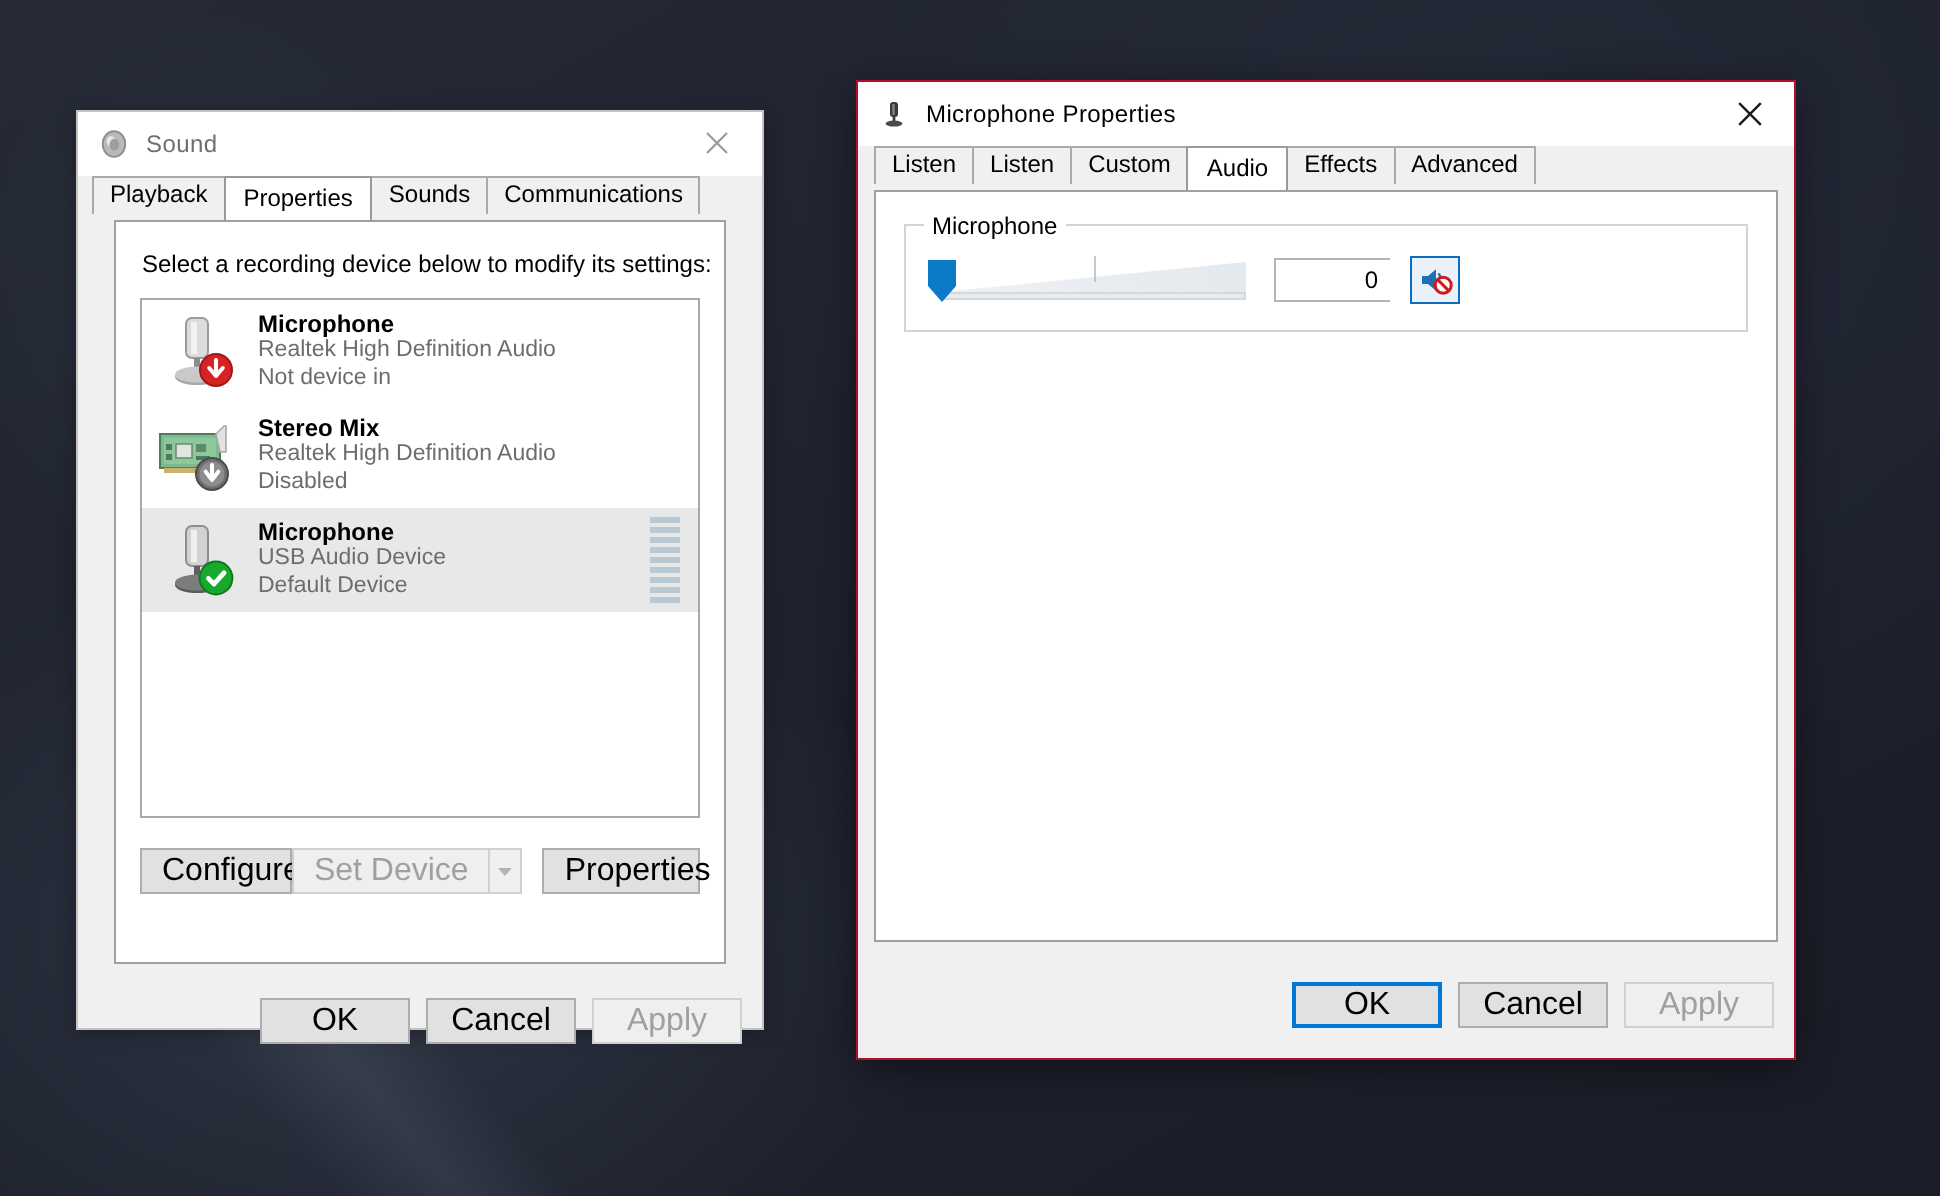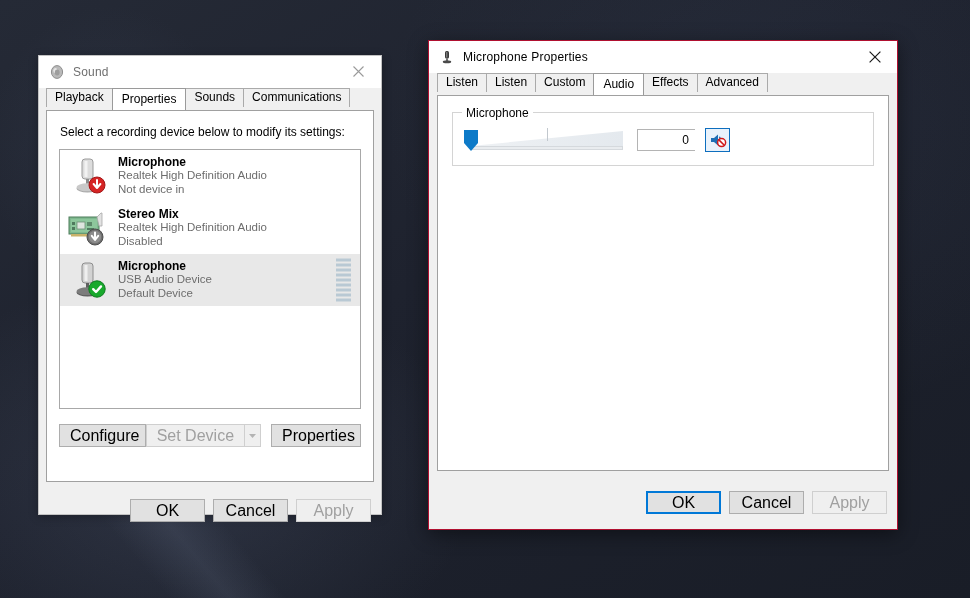--- a/index.html
+++ b/index.html
@@ -123,21 +123,21 @@
     z-index: 1;
     margin-top: -1px;
   }
 
   
   #sound-window {
     left: 38px; top: 55px;
     width: 344px; height: 460px;
   }
   #sound-tabpage {
-    margin: 0 7px;
+    margin: 0 18px;
     height: 372px;
   }
   .instruction {
     padding: 14px 0 10px 13px;
     font-size: 12px;
   }
   .devicelist {
     margin: 0 12px;
     border: 1px solid #a8a8a8;
     background: #fff;

